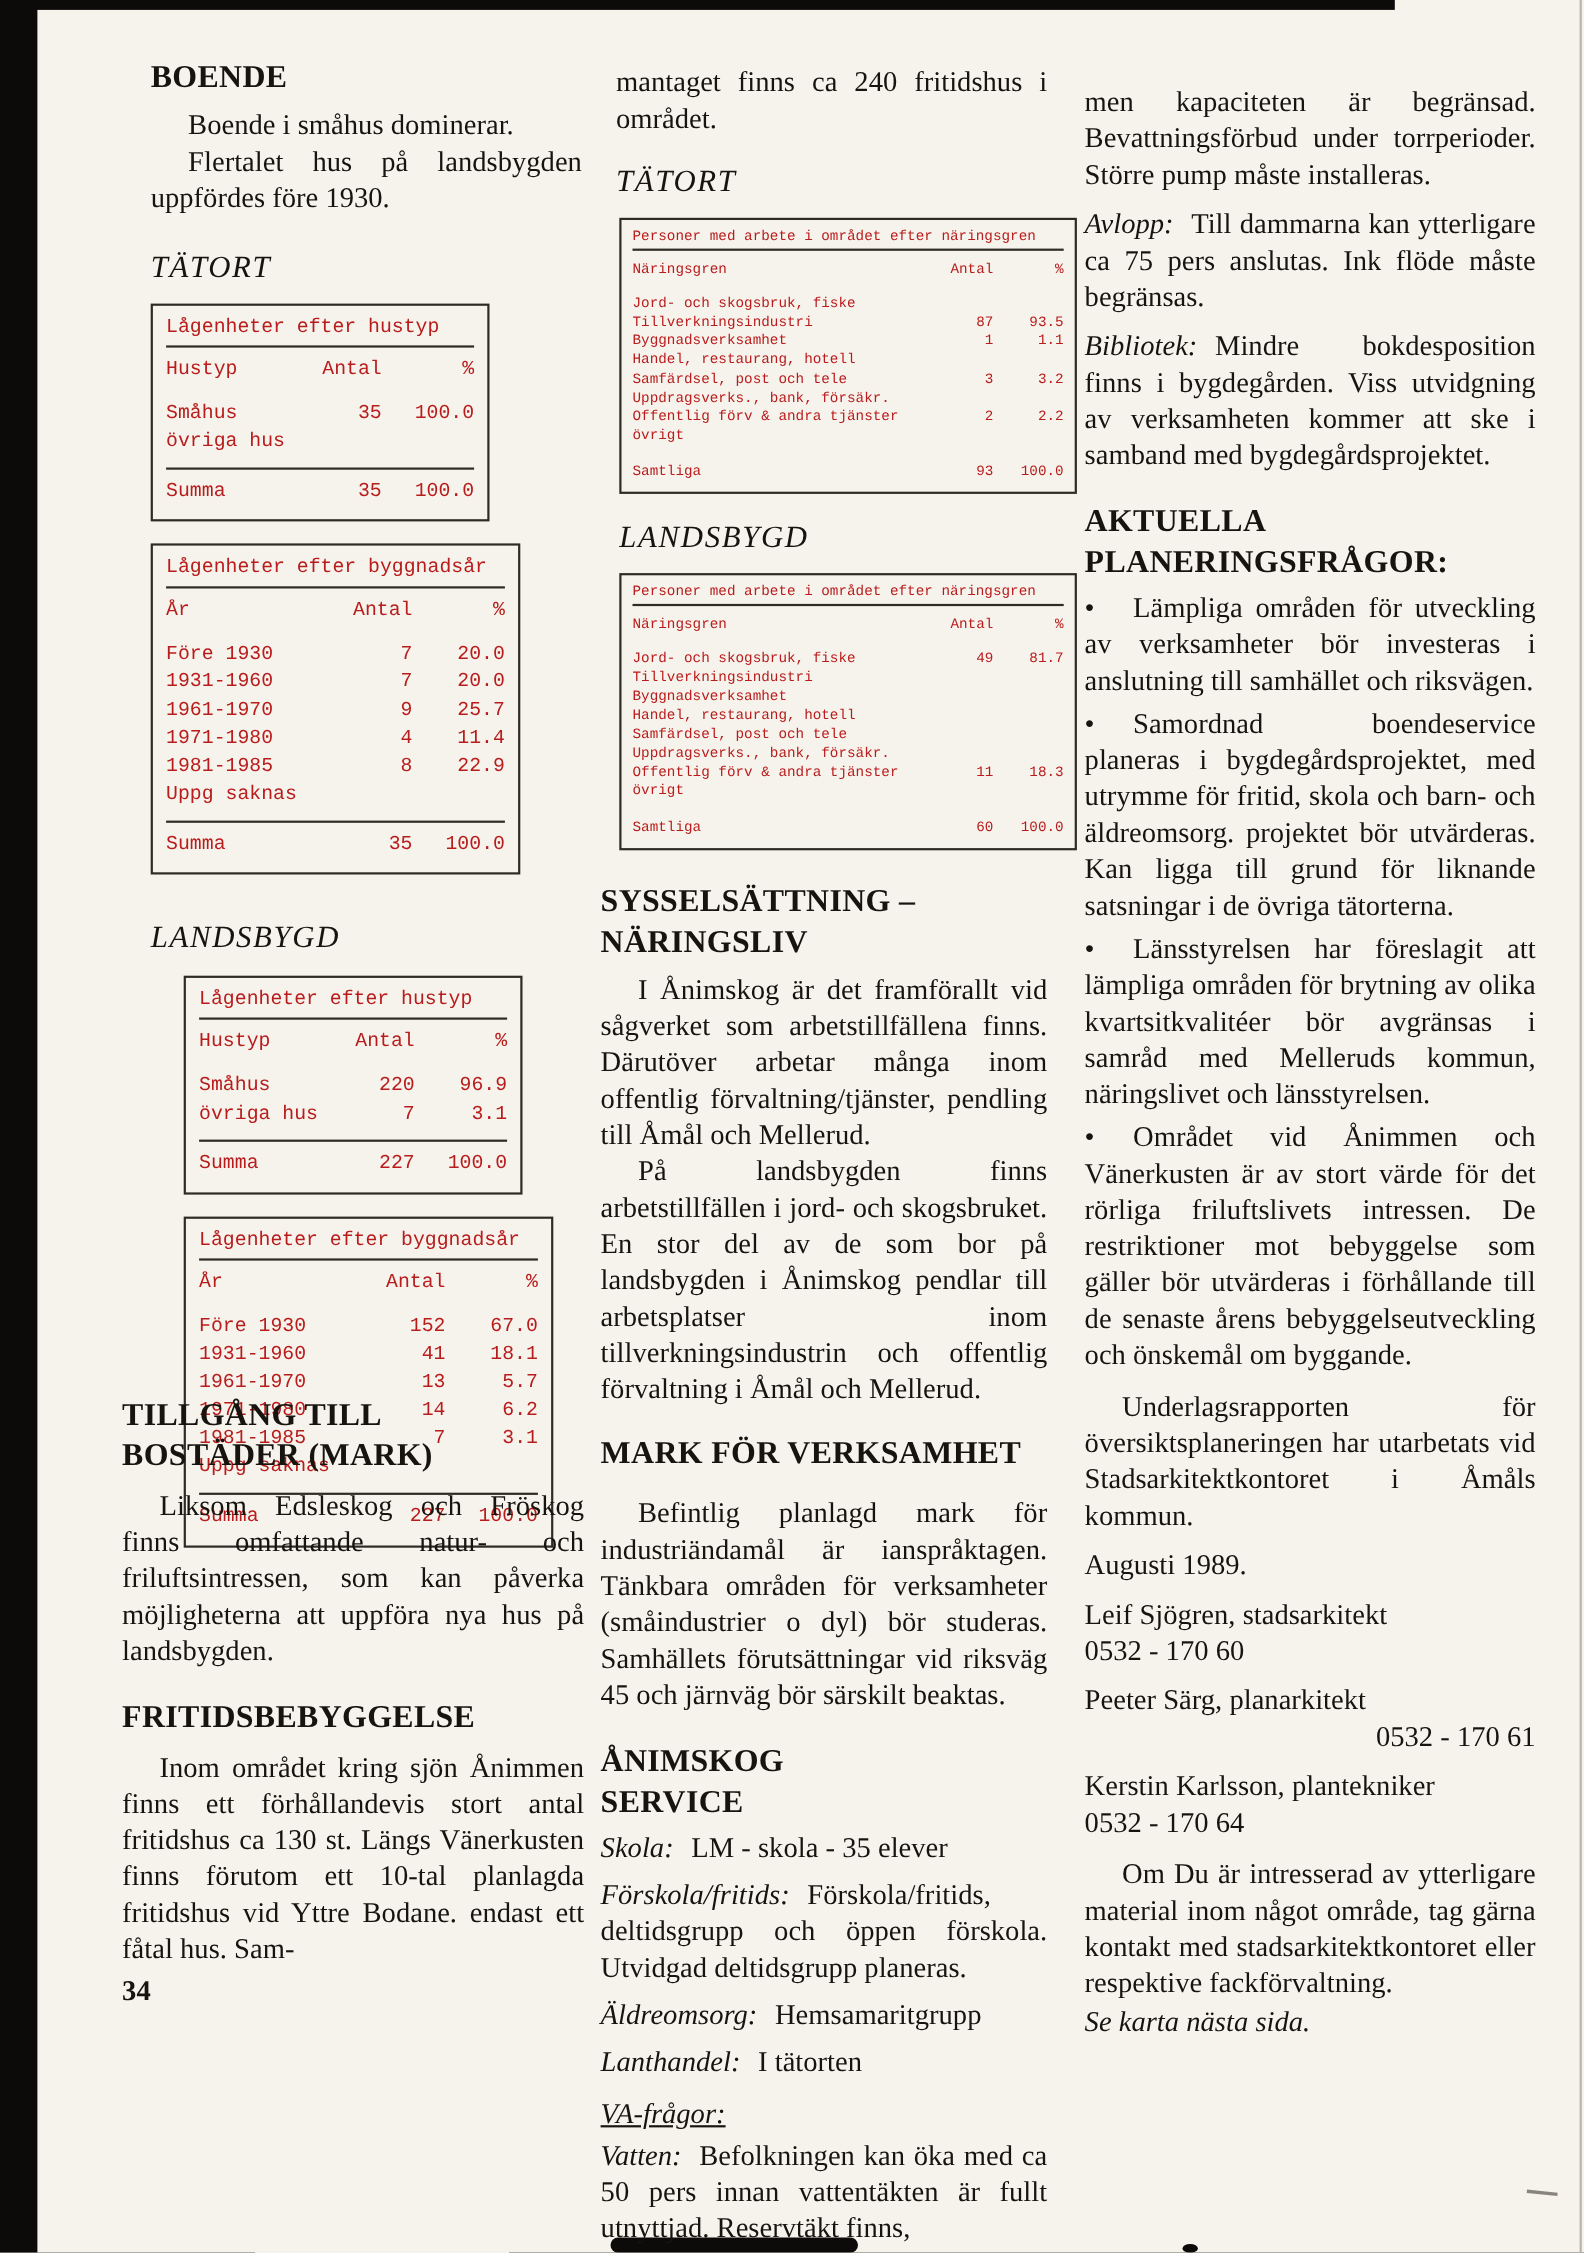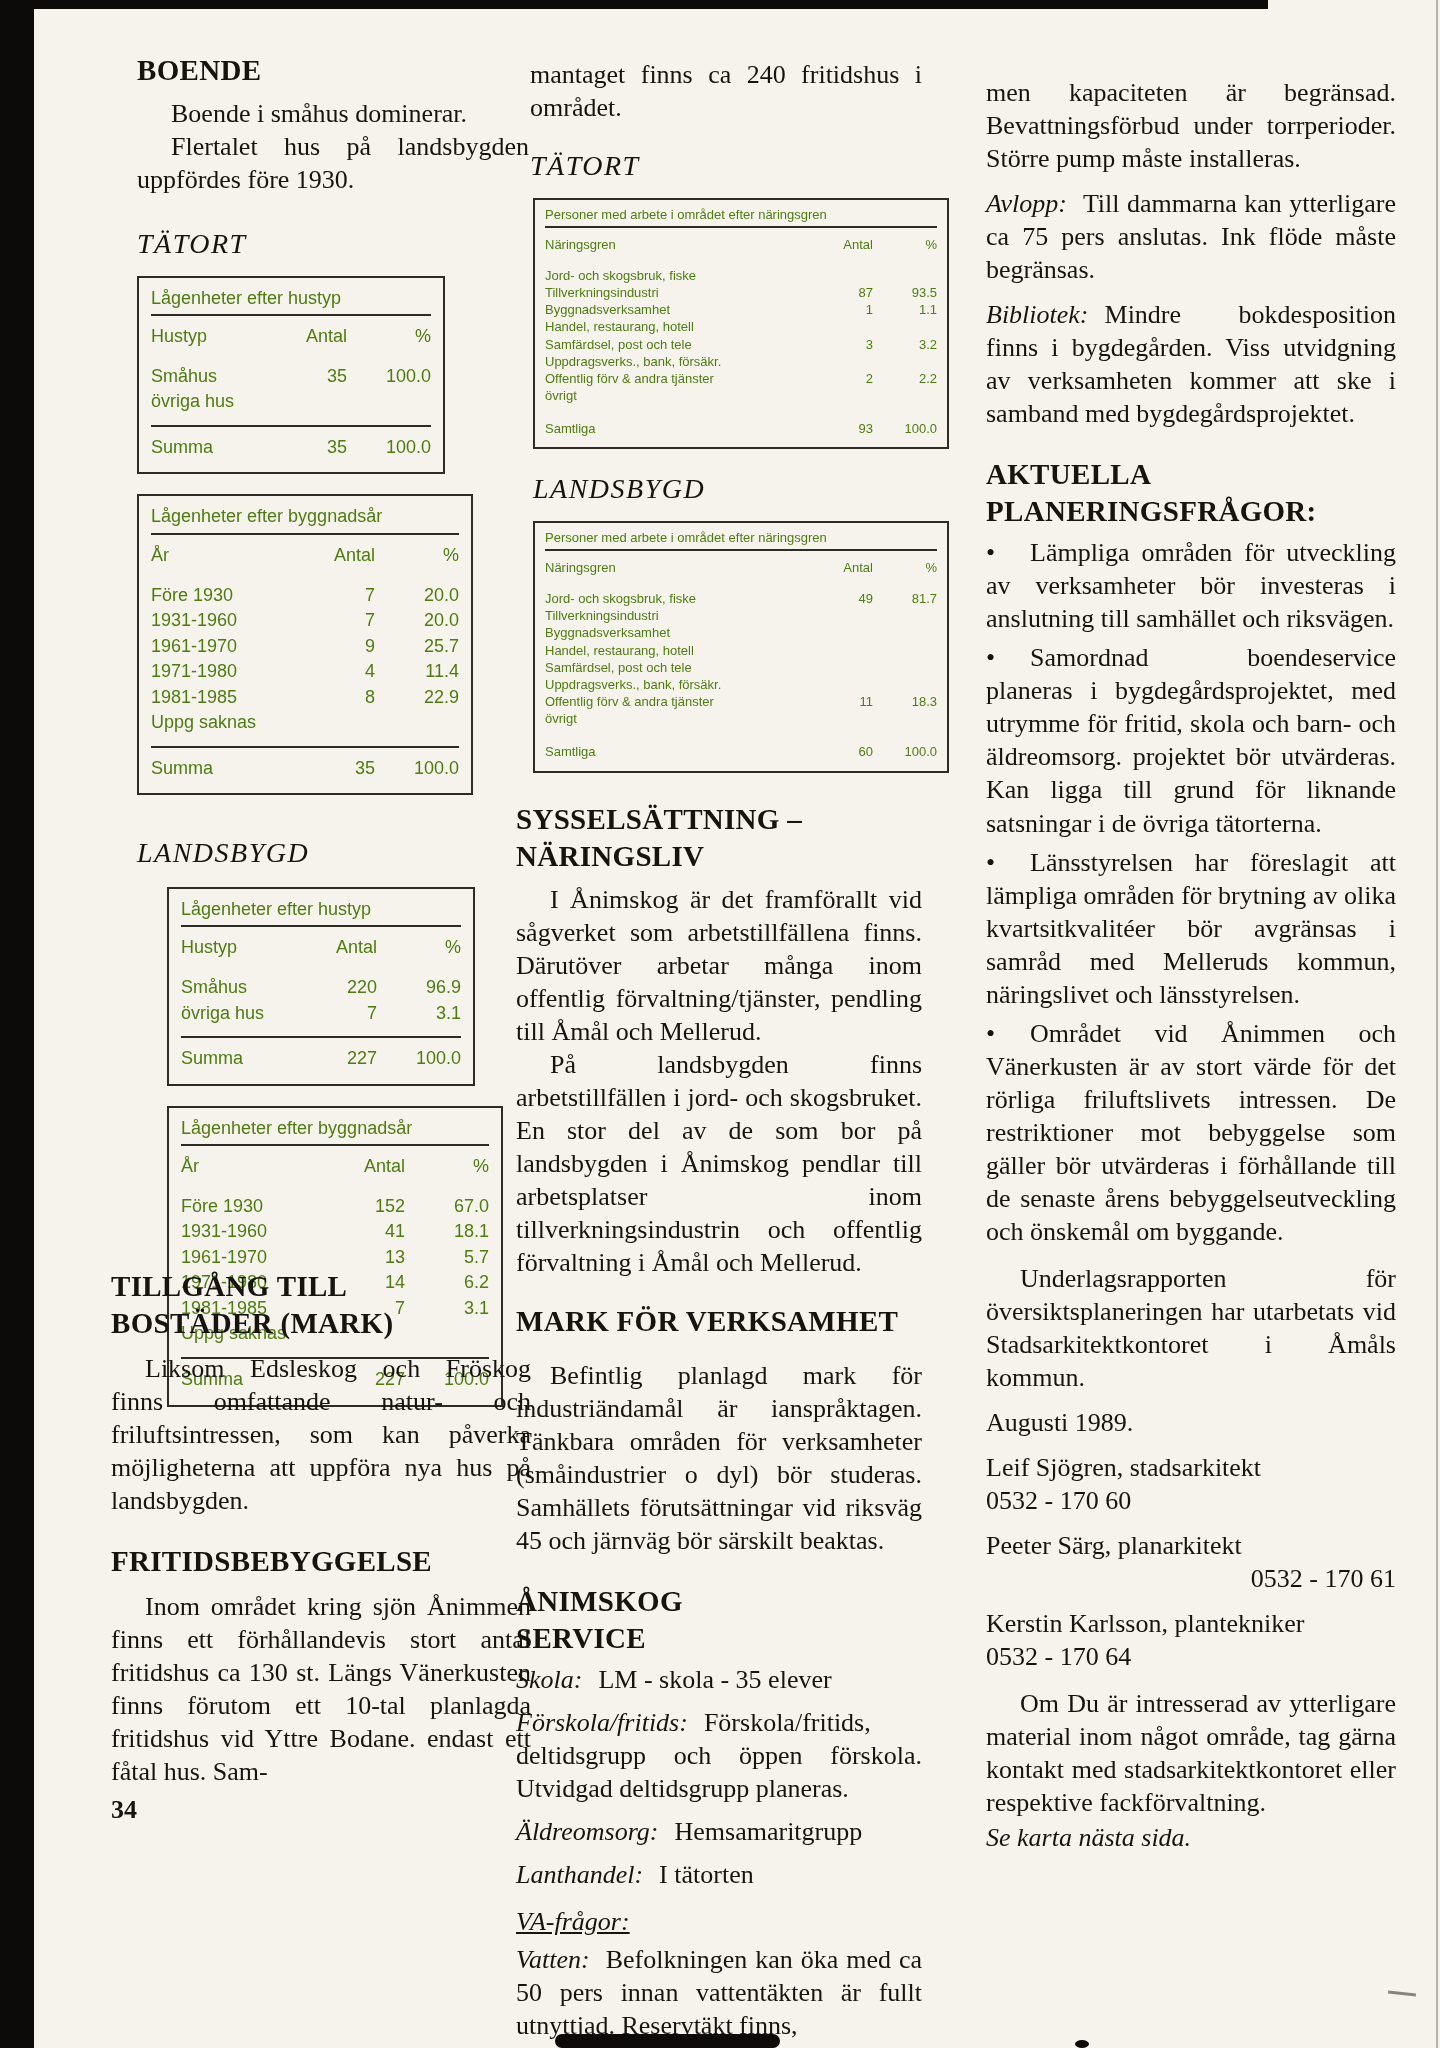--- a/index.html
+++ b/index.html
@@ -9,33 +9,33 @@
   .edge-left{position:absolute;left:0;top:0;width:34px;height:2048px;background:#0c0b09;}
   .edge-top{position:absolute;left:0;top:0;width:1268px;height:9px;background:#0c0b09;}
   .edge-right{position:absolute;left:1436px;top:0;width:2px;height:2048px;background:#b9b4aa;}
   .smudge1{position:absolute;left:555px;top:2034px;width:225px;height:14px;background:#0c0b09;border-radius:7px;}
   .smudge2{position:absolute;left:1075px;top:2040px;width:14px;height:8px;background:#0c0b09;border-radius:50%;}
   .smudge3{position:absolute;left:1388px;top:1992px;width:28px;height:3px;background:#8a857c;transform:rotate(6deg);}
   
   .col{position:absolute;}
   .col-left{left:137px;top:52px;width:392px;}
   .col-left-lower{left:111px;top:1268px;width:420px;}
-  .col-mid{left:516px;top:58px;width:406px;}
+  .col-mid{left:546px;top:58px;width:406px;}
   .col-right{left:986px;top:76px;width:410px;}
   
   p{margin:0;font-size:26px;line-height:1.27;text-align:justify;}
   p.ind{text-indent:34px;}
   .h{font-weight:bold;font-size:29px;line-height:1.28;letter-spacing:0.3px;margin:0;text-align:left;}
   .ital-label{font-style:italic;font-size:28px;letter-spacing:1.5px;margin:0;text-align:left;}
   .il{font-style:italic;margin-right:16px;}
   .ul-head{font-style:italic;text-decoration:underline;}
   .bp .bchar{display:inline-block;width:44px;font-style:normal;}
   .pagenum{text-align:left;font-weight:bold;}
   
-  .ttable{border:2px solid #2e2a24;font-family:Liberation Sans, sans-serif;color:#4d7c0f;}
+  .ttable{border:2px solid #2e2a24;font-family:Liberation Mono, monospace;color:#b91c1c;}
   .ttable .ttitle{border-bottom:2px solid #2e2a24;padding-bottom:3px;margin-bottom:8px;white-space:nowrap;}
   .ttable .thead,.ttable .trow{display:flex;}
   .ttable .tl{flex:1;white-space:nowrap;overflow:hidden;}
   .ttable .ta,.ttable .tp{text-align:right;white-space:nowrap;}
   .housing{font-size:18px;line-height:1.42;width:280px;padding:8px 12px 12px;}
   .housing.wide{width:308px;}
   .housing .ta{width:64px;}
   .housing .tp{width:84px;}
   .housing .thead{margin-bottom:14px;}
   .housing .total{border-top:2px solid #2e2a24;margin-top:10px;padding-top:8px;}

